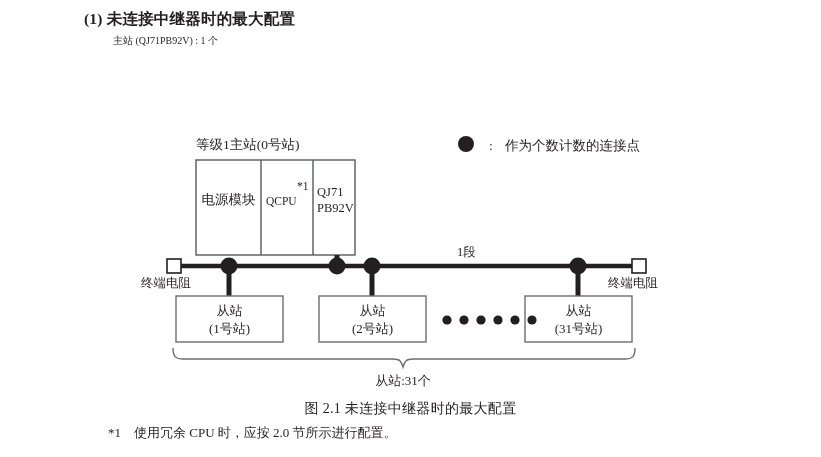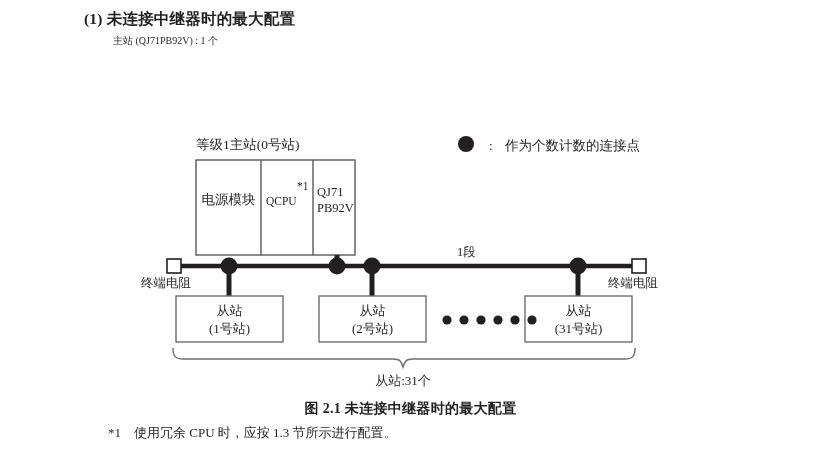--- a/index.html
+++ b/index.html
@@ -55,21 +55,21 @@
   }
 
   
   #figure-caption {
     position: absolute;
     left: 0;
     top: 400px;
     width: 821px;
     text-align: center;
     font-size: 14px;
-    font-weight: bold;
+    font-weight: normal;
     letter-spacing: 0.3px;
   }
   #footnote {
     position: absolute;
     left: 108px;
     top: 424px;
     font-size: 13px;
     white-space: nowrap;
   }
   #footnote .fn-mark {
@@ -168,14 +168,14 @@
            C 632 359, 635 357, 635 348" fill="none" stroke="#6d6e71" stroke-width="1.4"></path>
 
   <text class="dlabel" x="403" y="385" font-size="13" text-anchor="middle">从站:31个</text>
 
 </svg>
 </div>
 
 <div id="figure-caption">图 2.1  未连接中继器时的最大配置</div>
 
 <div id="footnote">
-  <span class="fn-mark">*1</span><span>使用冗余 CPU 时，应按 1.3 节所示进行配置。</span>
+  <span class="fn-mark">*1</span><span>使用冗余 CPU 时，应按 2.0 节所示进行配置。</span>
 </div>
 
 </body></html>

